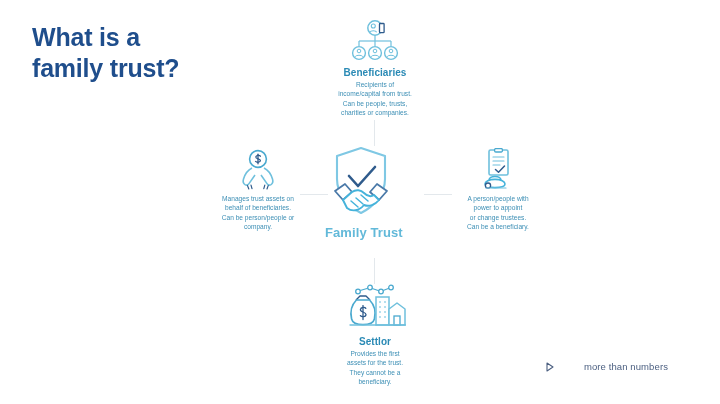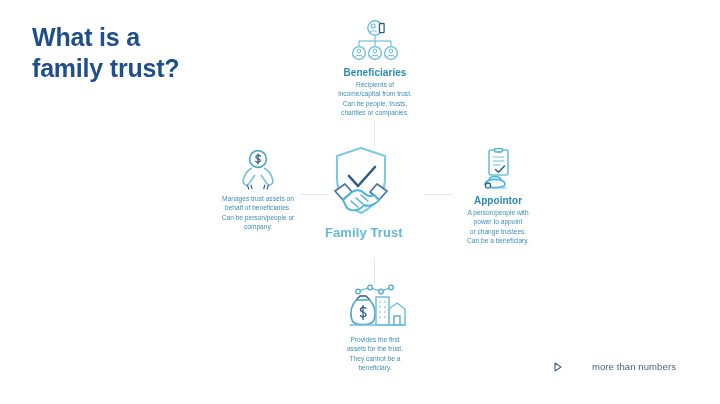--- a/index.html
+++ b/index.html
@@ -13,21 +13,20 @@
     font-family: "Liberation Sans", sans-serif;
     overflow: hidden;
     position: relative;
   }
   #slide {
     position: absolute;
     left: 0; top: 0;
     width: 696px;
     height: 404px;
     background: #ffffff;
-    padding-left: 8px;
   }
 
   
   #page-title {
     position: absolute;
     left: 32px;
     top: 22px;
     font-size: 25px;
     font-weight: bold;
     line-height: 1.22;
@@ -199,21 +198,20 @@
         <path d="M17 13 H28" stroke="#6fc0dd" stroke-width="1.2" stroke-linecap="round"></path>
         <path d="M17 17 H24" stroke="#6fc0dd" stroke-width="1.2" stroke-linecap="round"></path>
         <path d="M19.5 21.5 L22.5 24.2 L28.5 18" stroke="#2f5b8c" stroke-width="1.5" fill="none" stroke-linecap="round" stroke-linejoin="round"></path>
         <path d="M9 36 C9 33.4 13 31.4 19 31.4 C25 31.4 29 33.4 29 36
                  C29 38.2 25 39.6 19 39.6 C13 39.6 9 38.2 9 36 Z" stroke="#45b3db" stroke-width="1.6" fill="#ffffff"></path>
         <path d="M13 32.4 C13 30 15.6 28.4 19 28.4 C22.4 28.4 25 30 25 32.4" stroke="#45b3db" stroke-width="1.5" fill="none"></path>
         <circle cx="12" cy="37.6" r="2.6" stroke="#2f5b8c" stroke-width="1.3" fill="#ffffff"></circle>
         <path d="M30 40 H10" stroke="#6fc0dd" stroke-width="1.2" stroke-linecap="round"></path>
       </svg>
     </span>
-    <div class="node-label">Appointor</div>
     <div class="node-desc">A person/people with
 power to appoint
 or change trustees.
 Can be a beneficiary.</div>
   </div>
 
   <div class="node" id="node-settlor">
     <span class="node-icon">
       <svg width="62" height="50" viewBox="0 0 62 50" fill="none">
         <circle cx="14" cy="8.5" r="2.3" stroke="#4aa9cf" stroke-width="1.3" fill="#ffffff"></circle>
@@ -236,20 +234,21 @@
           <path d="M40 24 H42" stroke="#6fc0dd" stroke-width="1.1"></path>
         <path d="M35 29 H37" stroke="#6fc0dd" stroke-width="1.1"></path>
           <path d="M40 29 H42" stroke="#6fc0dd" stroke-width="1.1"></path>
         <path d="M35 34 H37" stroke="#6fc0dd" stroke-width="1.1"></path>
           <path d="M40 34 H42" stroke="#6fc0dd" stroke-width="1.1"></path>
         <path d="M45 42 V26 L53 20 L61 26 V42 Z" stroke="#6fc0dd" stroke-width="1.5" fill="#ffffff" stroke-linejoin="round"></path>
         <rect x="50" y="33" width="6" height="9" stroke="#4aa9cf" stroke-width="1.3" fill="#ffffff"></rect>
         <path d="M6 42 H62" stroke="#6fc0dd" stroke-width="1.3" stroke-linecap="round"></path>
       </svg>
     </span>
+    <div class="node-label">Settlor</div>
     <div class="node-desc">Provides the first
 assets for the trust.
 They cannot be a
 beneficiary.</div>
   </div>
 
   <div id="tagline">
     <span id="tagline-mark">
       <svg width="8" height="10" viewBox="0 0 8 10" fill="none">
         <path d="M1 1 L7 5 L1 9 Z" stroke="#4b5f80" stroke-width="1.1" fill="#ffffff" stroke-linejoin="round"></path>

